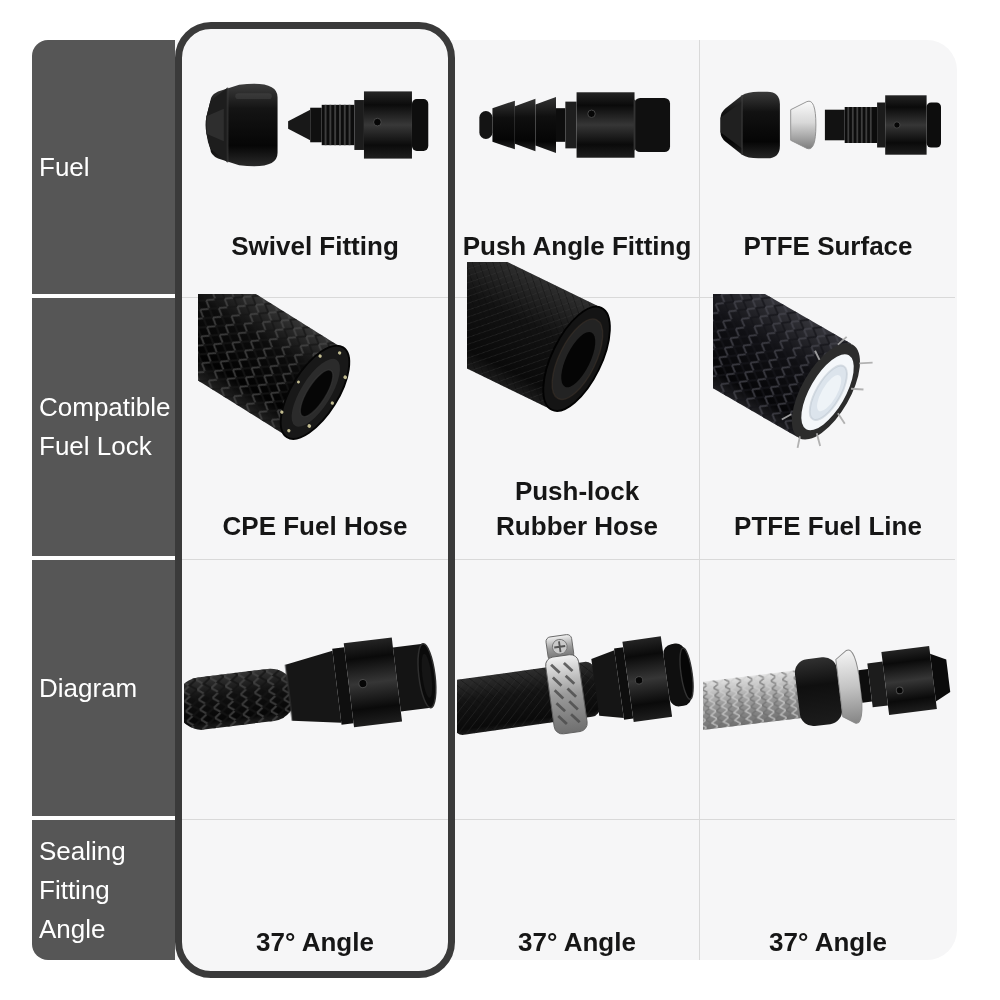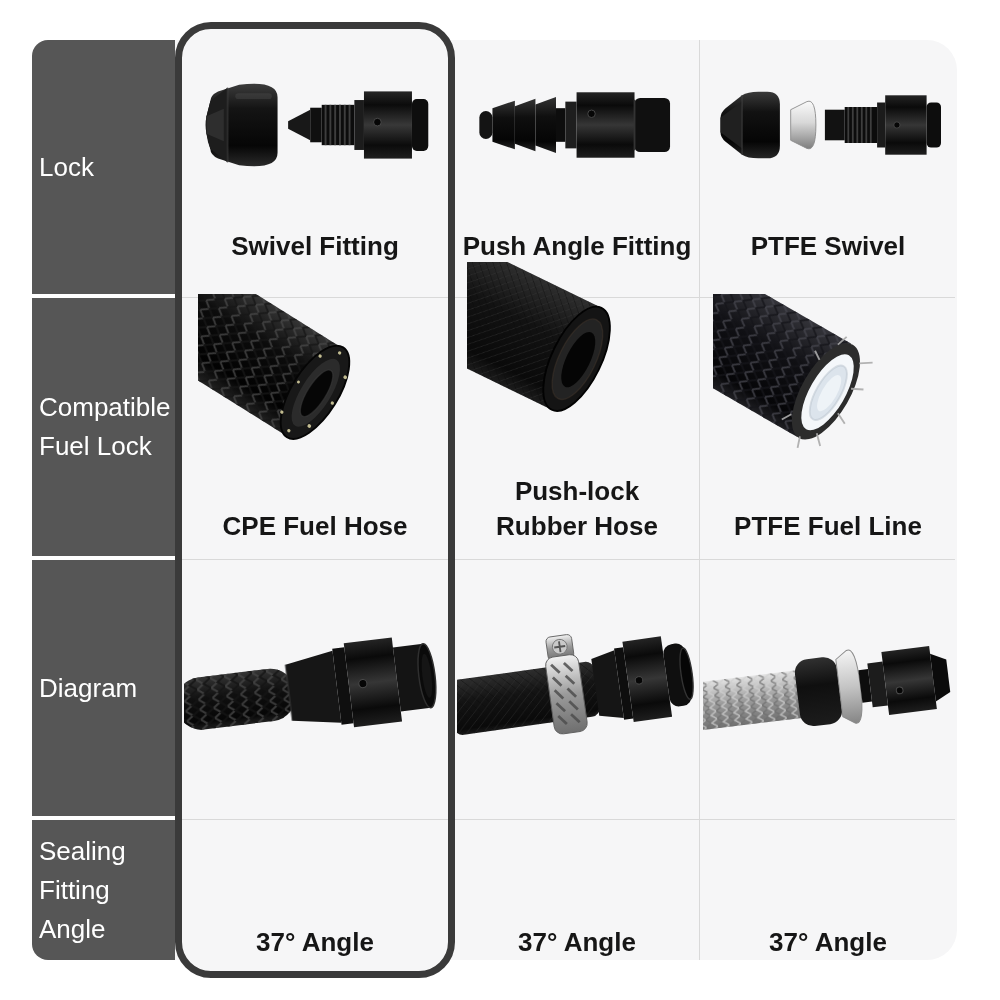--- a/index.html
+++ b/index.html
@@ -52,21 +52,21 @@
 
   <div class="hline hl1"></div>
   <div class="hline hl2"></div>
   <div class="hline hl3"></div>
   <div class="vline"></div>
 
   <div class="highlight"></div>
 
   <div class="grid">
 
-    <div class="hcell first sep">Lock</div>
+    <div class="hcell first sep">Fuel</div>
 
     <div class="cell r1">
       <div class="img">
         <svg viewBox="0 0 250 110" width="240" height="106" aria-hidden="true">
           <defs>
             <linearGradient id="swV" x1="0" y1="0" x2="0" y2="1">
               <stop offset="0" stop-color="#3c3c3c"></stop>
                 <stop offset=".3" stop-color="#141414"></stop>
               <stop offset=".75" stop-color="#060606"></stop>
                 <stop offset="1" stop-color="#2a2a2a"></stop>
@@ -173,21 +173,21 @@
               <line x1="167" y1="30" x2="167" y2="70"></line>
             <line x1="172" y1="30" x2="172" y2="70"></line>
               <line x1="177" y1="30" x2="177" y2="70"></line>
           </g>
           <rect x="184" y="25" width="9" height="50" fill="#1b1b1b"></rect>
           <rect x="193" y="17" width="46" height="66" fill="url(#ptHex)"></rect>
           <circle cx="206" cy="50" r="3.5" fill="#060606" stroke="#4a4a4a" stroke-width="1"></circle>
           <rect x="239" y="25" width="16" height="50" rx="5" fill="#0d0d0d"></rect>
         </svg>
       </div>
-      <div class="plabel">PTFE Swivel</div>
+      <div class="plabel">PTFE Surface</div>
     </div>
 
     <div class="hcell sep">Compatible
 Fuel Lock</div>
 
     <div class="cell r2">
       <div class="img">
         <svg viewBox="0 0 240 210" width="235" height="195" aria-hidden="true">
           <defs>
             <linearGradient id="chV" x1="0" y1="0" x2="0" y2="1">

